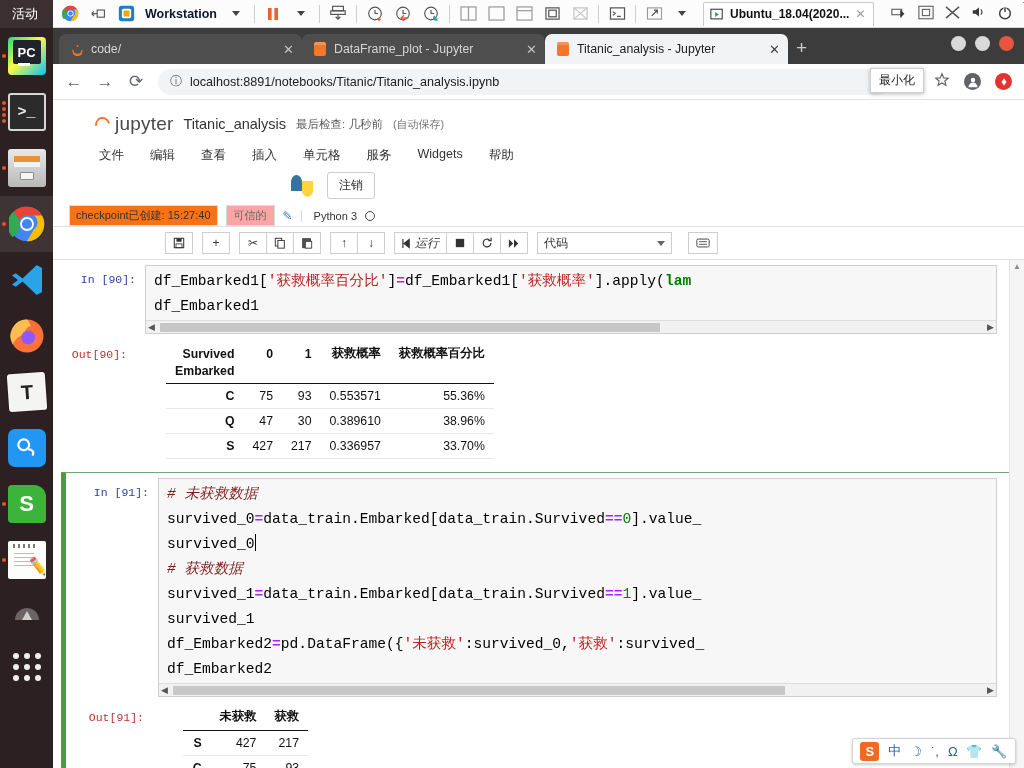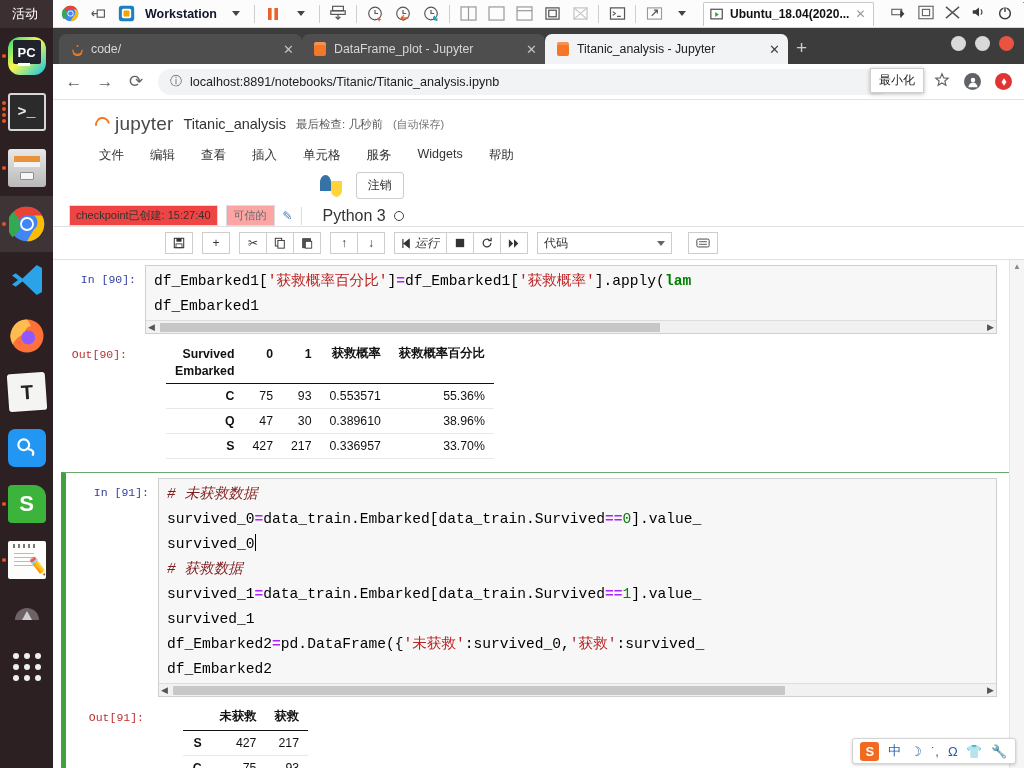--- a/index.html
+++ b/index.html
@@ -53,21 +53,21 @@
   }
   .dock-item.active { background: rgba(255,255,255,0.09); }
   .dock-dot {
     position: absolute; left: 2px; top: 50%; transform: translateY(-50%);
     width: 4px; height: 4px; border-radius: 50%; background: #e95420;
   }
   .dock-dots-multi { position: absolute; left: 2px; top: 50%;
     transform: translateY(-50%); display: flex; flex-direction: column; gap: 2px; }
   .dock-dots-multi i { width: 4px; height: 4px; border-radius: 50%;
     background: #e95420; display: block; }
-  .ico { width: 38px; height: 38px; border-radius: 12px; position: relative;
+  .ico { width: 38px; height: 38px; border-radius: 4px; position: relative;
          display: flex; align-items: center; justify-content: center;
          font-weight: bold; color: #fff; }
   #ico-pycharm { background: linear-gradient(135deg,#21d789 0%,#fcf84a 45%,#07c3f2 100%); }
   #ico-pycharm .inner { position: absolute; left: 5px; top: 3px; width: 28px; height: 24px;
      background: #20232b; color:#fff; font-size: 13px; display:flex;
      align-items:center; justify-content:center; border-radius:2px;}
   #ico-pycharm .bar { position:absolute; left:10px; bottom:9px; width:12px; height:3px; background:#fff;}
   #ico-term { background: #2b2b2b; border: 2px solid #d7d7d7; border-radius: 3px;
      color: #eee; font-family:"Liberation Mono", monospace; font-size: 15px; }
   #ico-files { background: linear-gradient(#e8e8e8,#b9b9b9); border-radius: 3px; }
@@ -168,27 +168,27 @@
   #jup-right { display:flex; flex-direction: column; align-items: flex-end; gap: 6px; padding-top:2px;}
   #jup-right-top { display: flex; align-items: center; gap: 14px; }
   #py-logo { width: 22px; height: 22px; position: relative; }
   #py-logo .a { position:absolute; left:0; top:0; width:11px; height:16px;
     background:#3572A5; border-radius: 6px 6px 0 0 / 8px 8px 0 0;}
   #py-logo .b { position:absolute; right:0; bottom:0; width:11px; height:16px;
     background:#FFD43B; border-radius: 0 0 6px 6px / 0 0 8px 8px;}
   #logout-btn { border: 1px solid #ccc; border-radius: 3px; padding: 4px 11px;
     font-size: 12px; color: #333; background: #fff; }
   #kernel-row { display: flex; align-items: center; gap: 8px; }
-  #ckpt { border: 1px solid #dcdcdc; background: #ef4444; font-size: 11px;
+  #ckpt { border: 1px solid #dcdcdc; background: #f97316; font-size: 11px;
     padding: 2px 6px; color: #333; }
   #trusted { border: 1px solid #dcdcdc; background: #fca5a5; font-size: 11px;
     padding: 2px 7px; color: #666; }
   #pencil-ic { color: #3a78c2; font-size: 12px; }
-  #kernel-name { font-size: 16px; color: #333; border-left: 1px solid #ddd;
-    padding-left: 21px; }
+  #kernel-name { font-size: 11px; color: #333; border-left: 1px solid #ddd;
+    padding-left: 12px; }
   #kernel-idle { width: 10px; height: 10px; border-radius: 50%; border: 1.4px solid #444; }
 
   #toolbar {
     display: flex; align-items: center; gap: 0; padding: 5px 0 5px 112px;
     border-bottom: 1px solid #e0e0e0; background: #fff;
   }
   .tb-group { display: flex; margin-right: 9px; }
   .tb-btn {
     min-width: 28px; height: 22px; border: 1px solid #cdcdcd; background: #fff;
     display: flex; align-items: center; justify-content: center;

